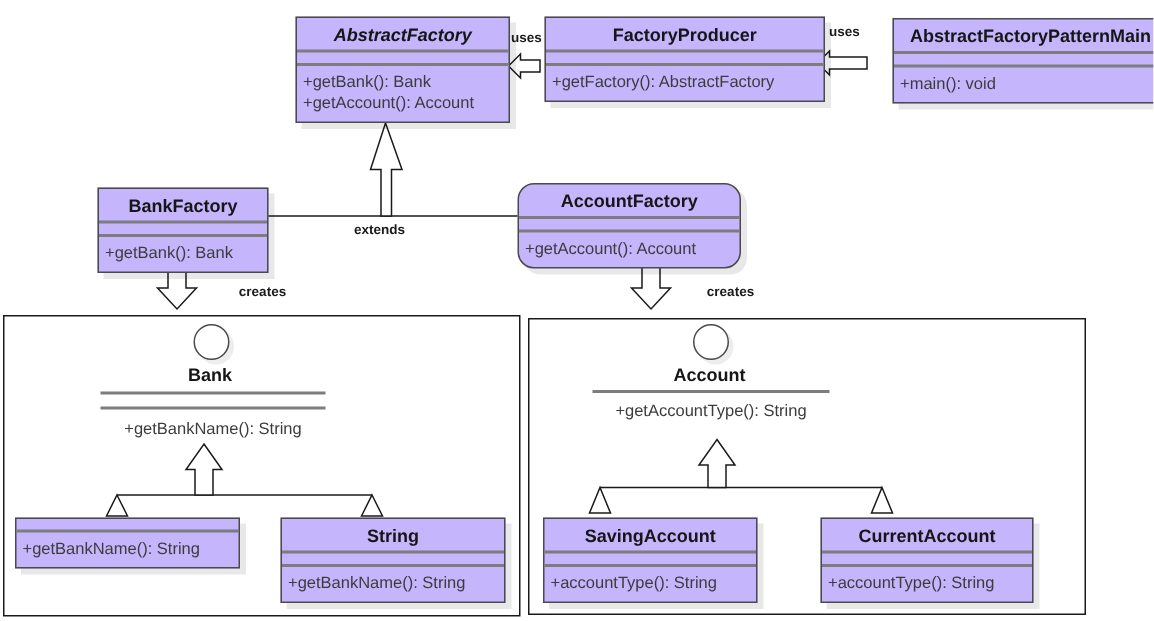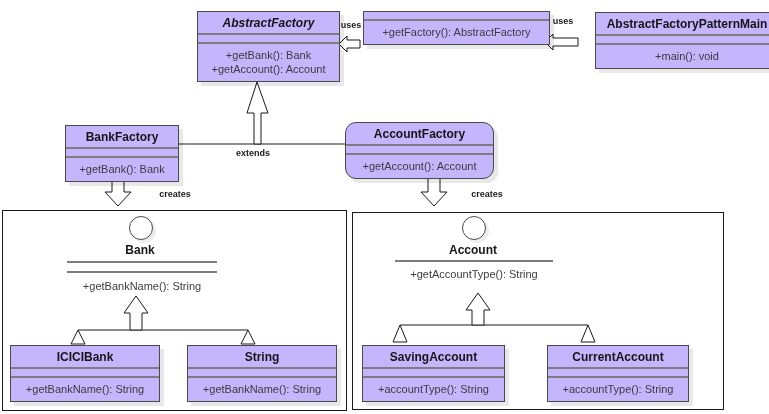--- a/index.html
+++ b/index.html
@@ -14,21 +14,21 @@
   .uml-class{
     position:absolute;background:#c4b5fd;border:1px solid #4a4a4a;
     box-shadow:4px 4px 0 rgba(0,0,0,0.09);z-index:2;
   }
   .cls-title{
     text-align:center;font-weight:bold;font-size:12px;color:#161616;
     padding:4px 2px 3px;border-bottom:2px solid #7d7d7d;white-space:nowrap;
   }
   .cls-title.italic{font-style:italic;}
   .cls-attrs{height:7px;border-bottom:2px solid #7d7d7d;}
-  .cls-methods{padding:4px 4px 5px;text-align:center;}
+  .cls-methods{padding:4px 4px 5px;}
   .cls-methods .m{font-size:11px;line-height:14px;color:#3c3c3c;white-space:nowrap;}
   
   .iface-circle{
     position:absolute;width:22px;height:22px;border:1px solid #4a4a4a;border-radius:50%;
     background:#fff;box-shadow:3px 3px 0 rgba(0,0,0,0.07);z-index:2;
   }
   .iface-name{position:absolute;font-weight:bold;font-size:12px;color:#161616;text-align:center;z-index:2;}
   .iface-line{position:absolute;height:2px;background:#7d7d7d;z-index:1;}
   .iface-method{position:absolute;font-size:11px;color:#3c3c3c;text-align:center;white-space:nowrap;z-index:2;}
   
@@ -79,20 +79,21 @@
   <div class="uml-class" style="left:197px;top:11px;width:141px;">
     <div class="cls-title italic">AbstractFactory</div>
     <div class="cls-attrs"></div>
     <div class="cls-methods">
       <div class="m">+getBank(): Bank</div>
       <div class="m">+getAccount(): Account</div>
     </div>
   </div>
 
   <div class="uml-class" style="left:363px;top:11px;width:185px;">
+    <div class="cls-title">FactoryProducer</div>
     <div class="cls-attrs"></div>
     <div class="cls-methods">
       <div class="m">+getFactory(): AbstractFactory</div>
     </div>
   </div>
 
   <div class="uml-class" style="left:595px;top:12px;width:182px;">
     <div class="cls-title">AbstractFactoryPatternMain</div>
     <div class="cls-attrs"></div>
     <div class="cls-methods">
@@ -121,21 +122,20 @@
   <div class="iface-line" style="left:67px;top:261px;width:150px;"></div>
   <div class="iface-line" style="left:67px;top:271px;width:150px;"></div>
   <div class="iface-method" style="left:62px;top:280px;width:160px;">+getBankName(): String</div>
 
   <div class="iface-circle" style="left:462px;top:216px;"></div>
   <div class="iface-name" style="left:433px;top:243px;width:80px;">Account</div>
   <div class="iface-line" style="left:395px;top:260px;width:158px;"></div>
   <div class="iface-method" style="left:394px;top:268px;width:160px;">+getAccountType(): String</div>
 
   <div class="uml-class" style="left:10px;top:345px;width:148px;">
-    <div class="cls-title">ICICIBank</div>
     <div class="cls-attrs"></div>
     <div class="cls-methods">
       <div class="m">+getBankName(): String</div>
     </div>
   </div>
 
   <div class="uml-class" style="left:187px;top:345px;width:148px;">
     <div class="cls-title">String</div>
     <div class="cls-attrs"></div>
     <div class="cls-methods">

